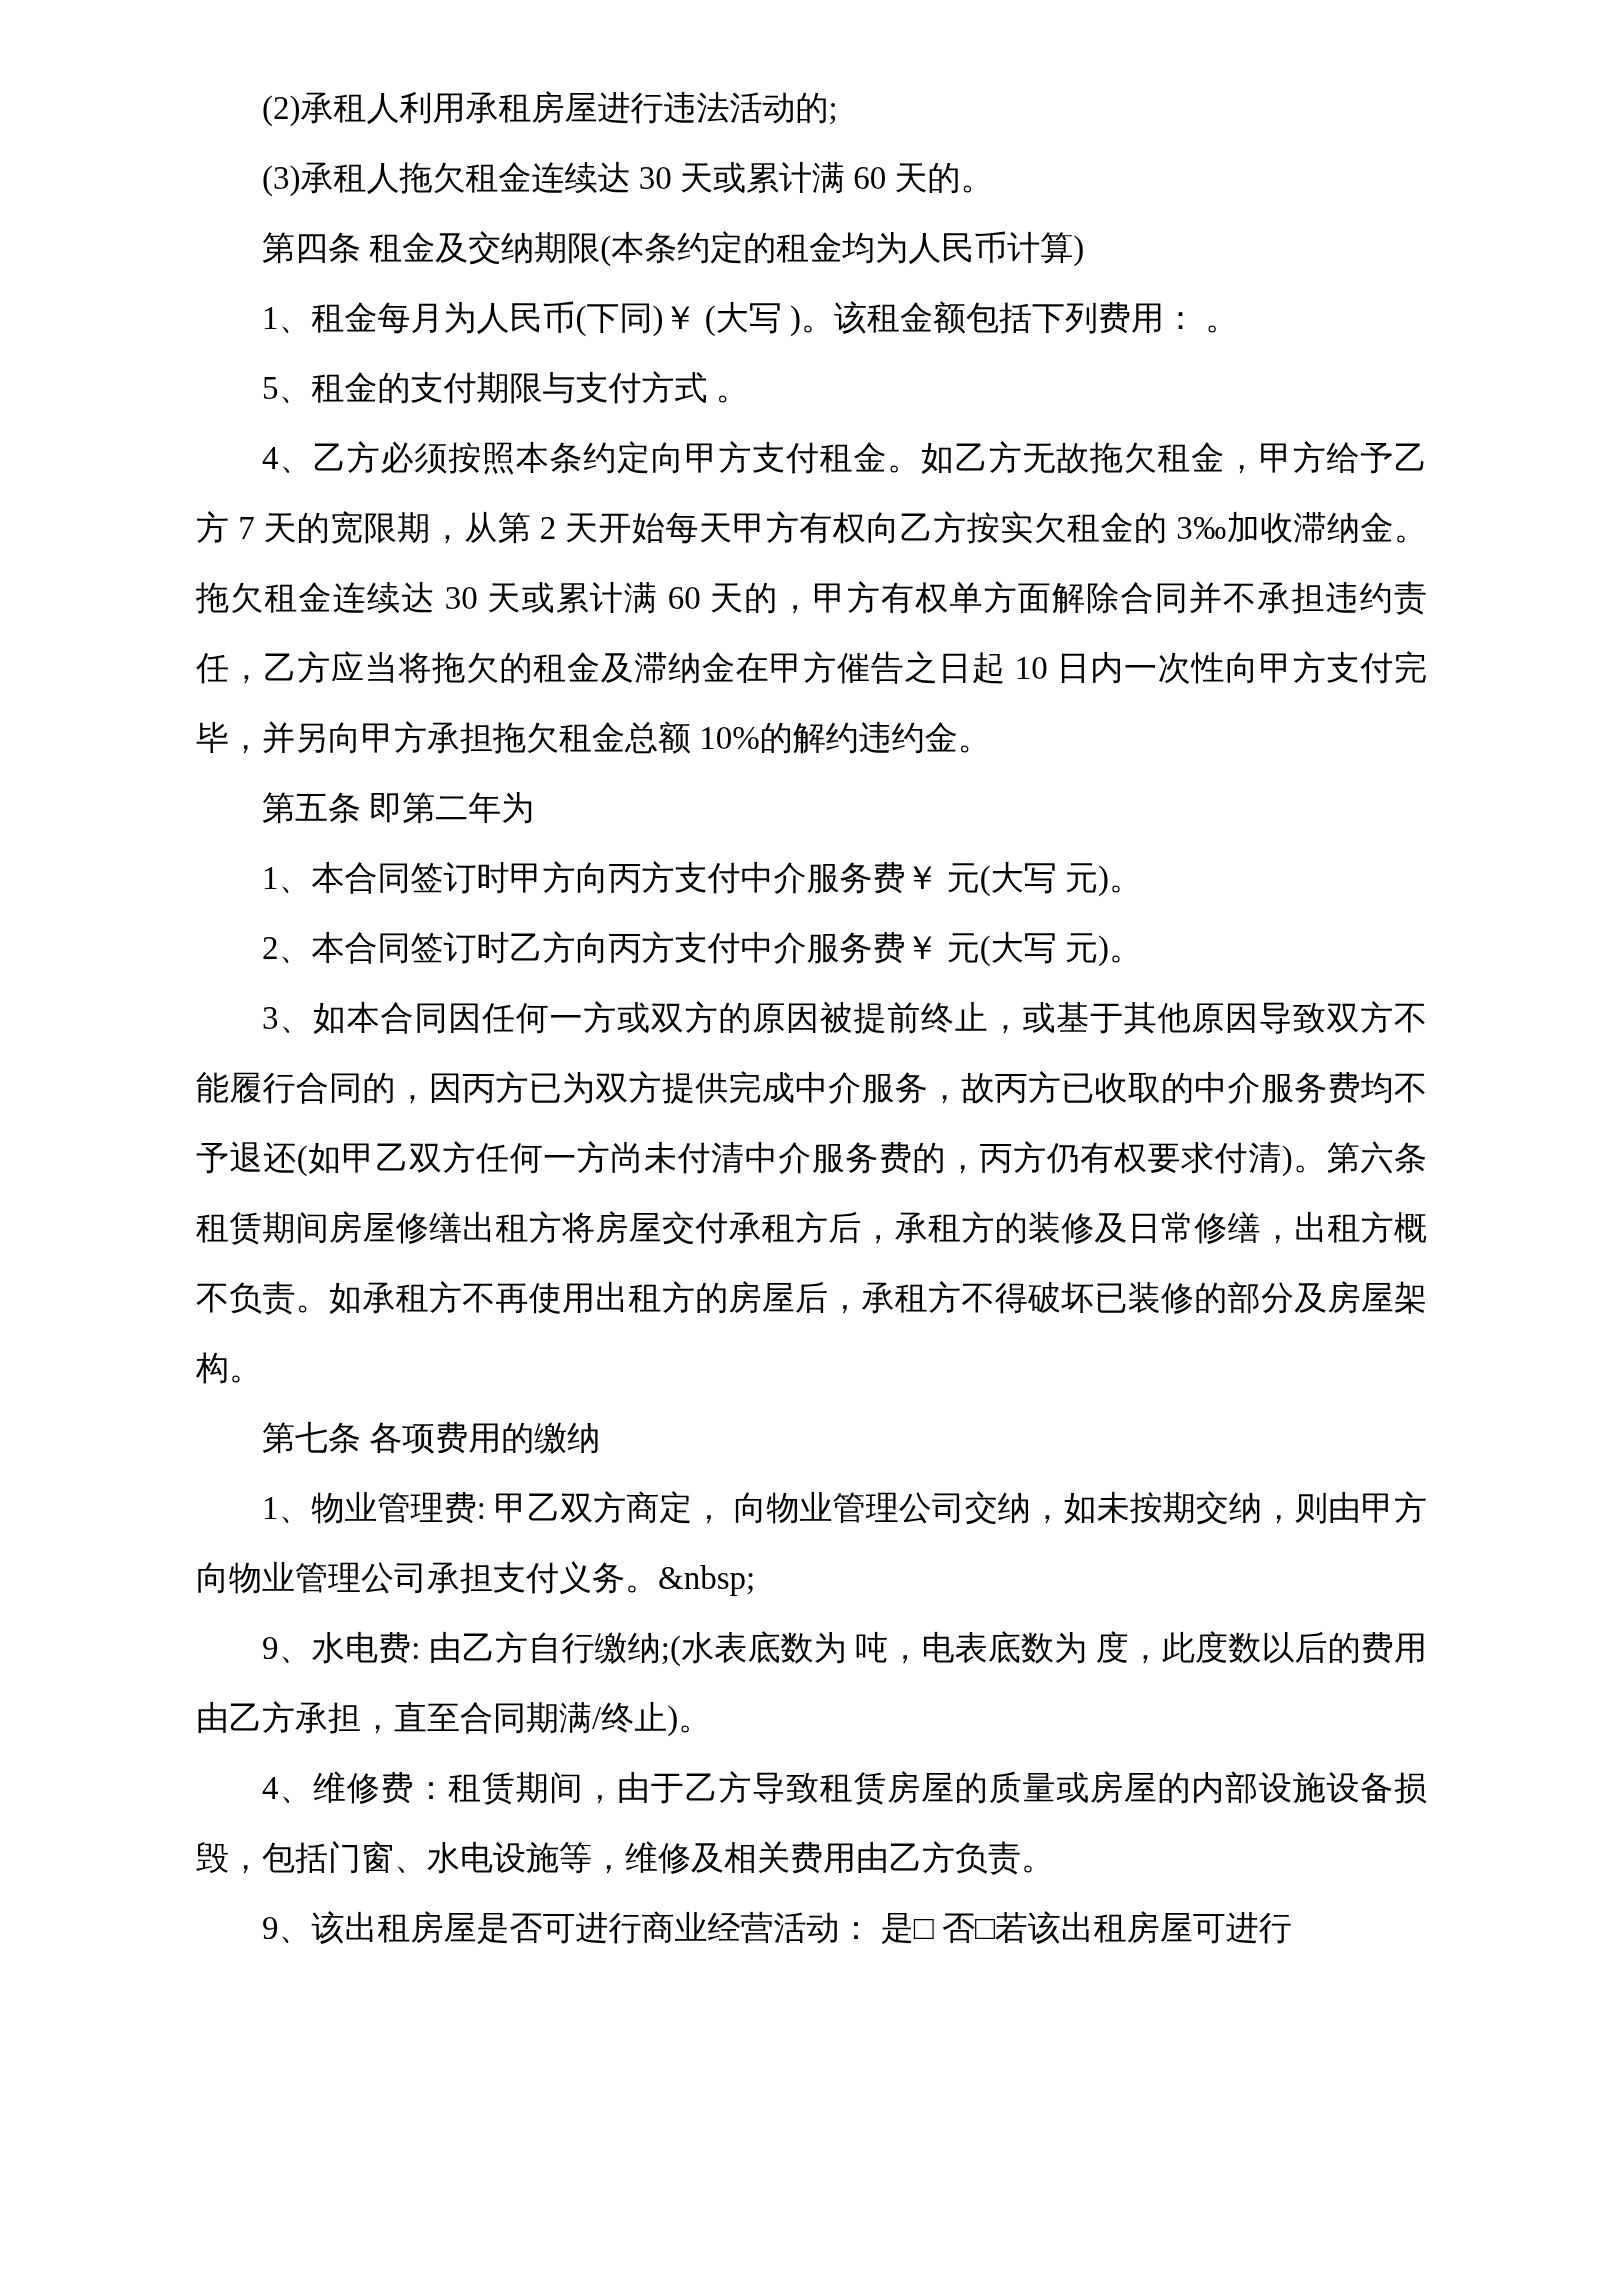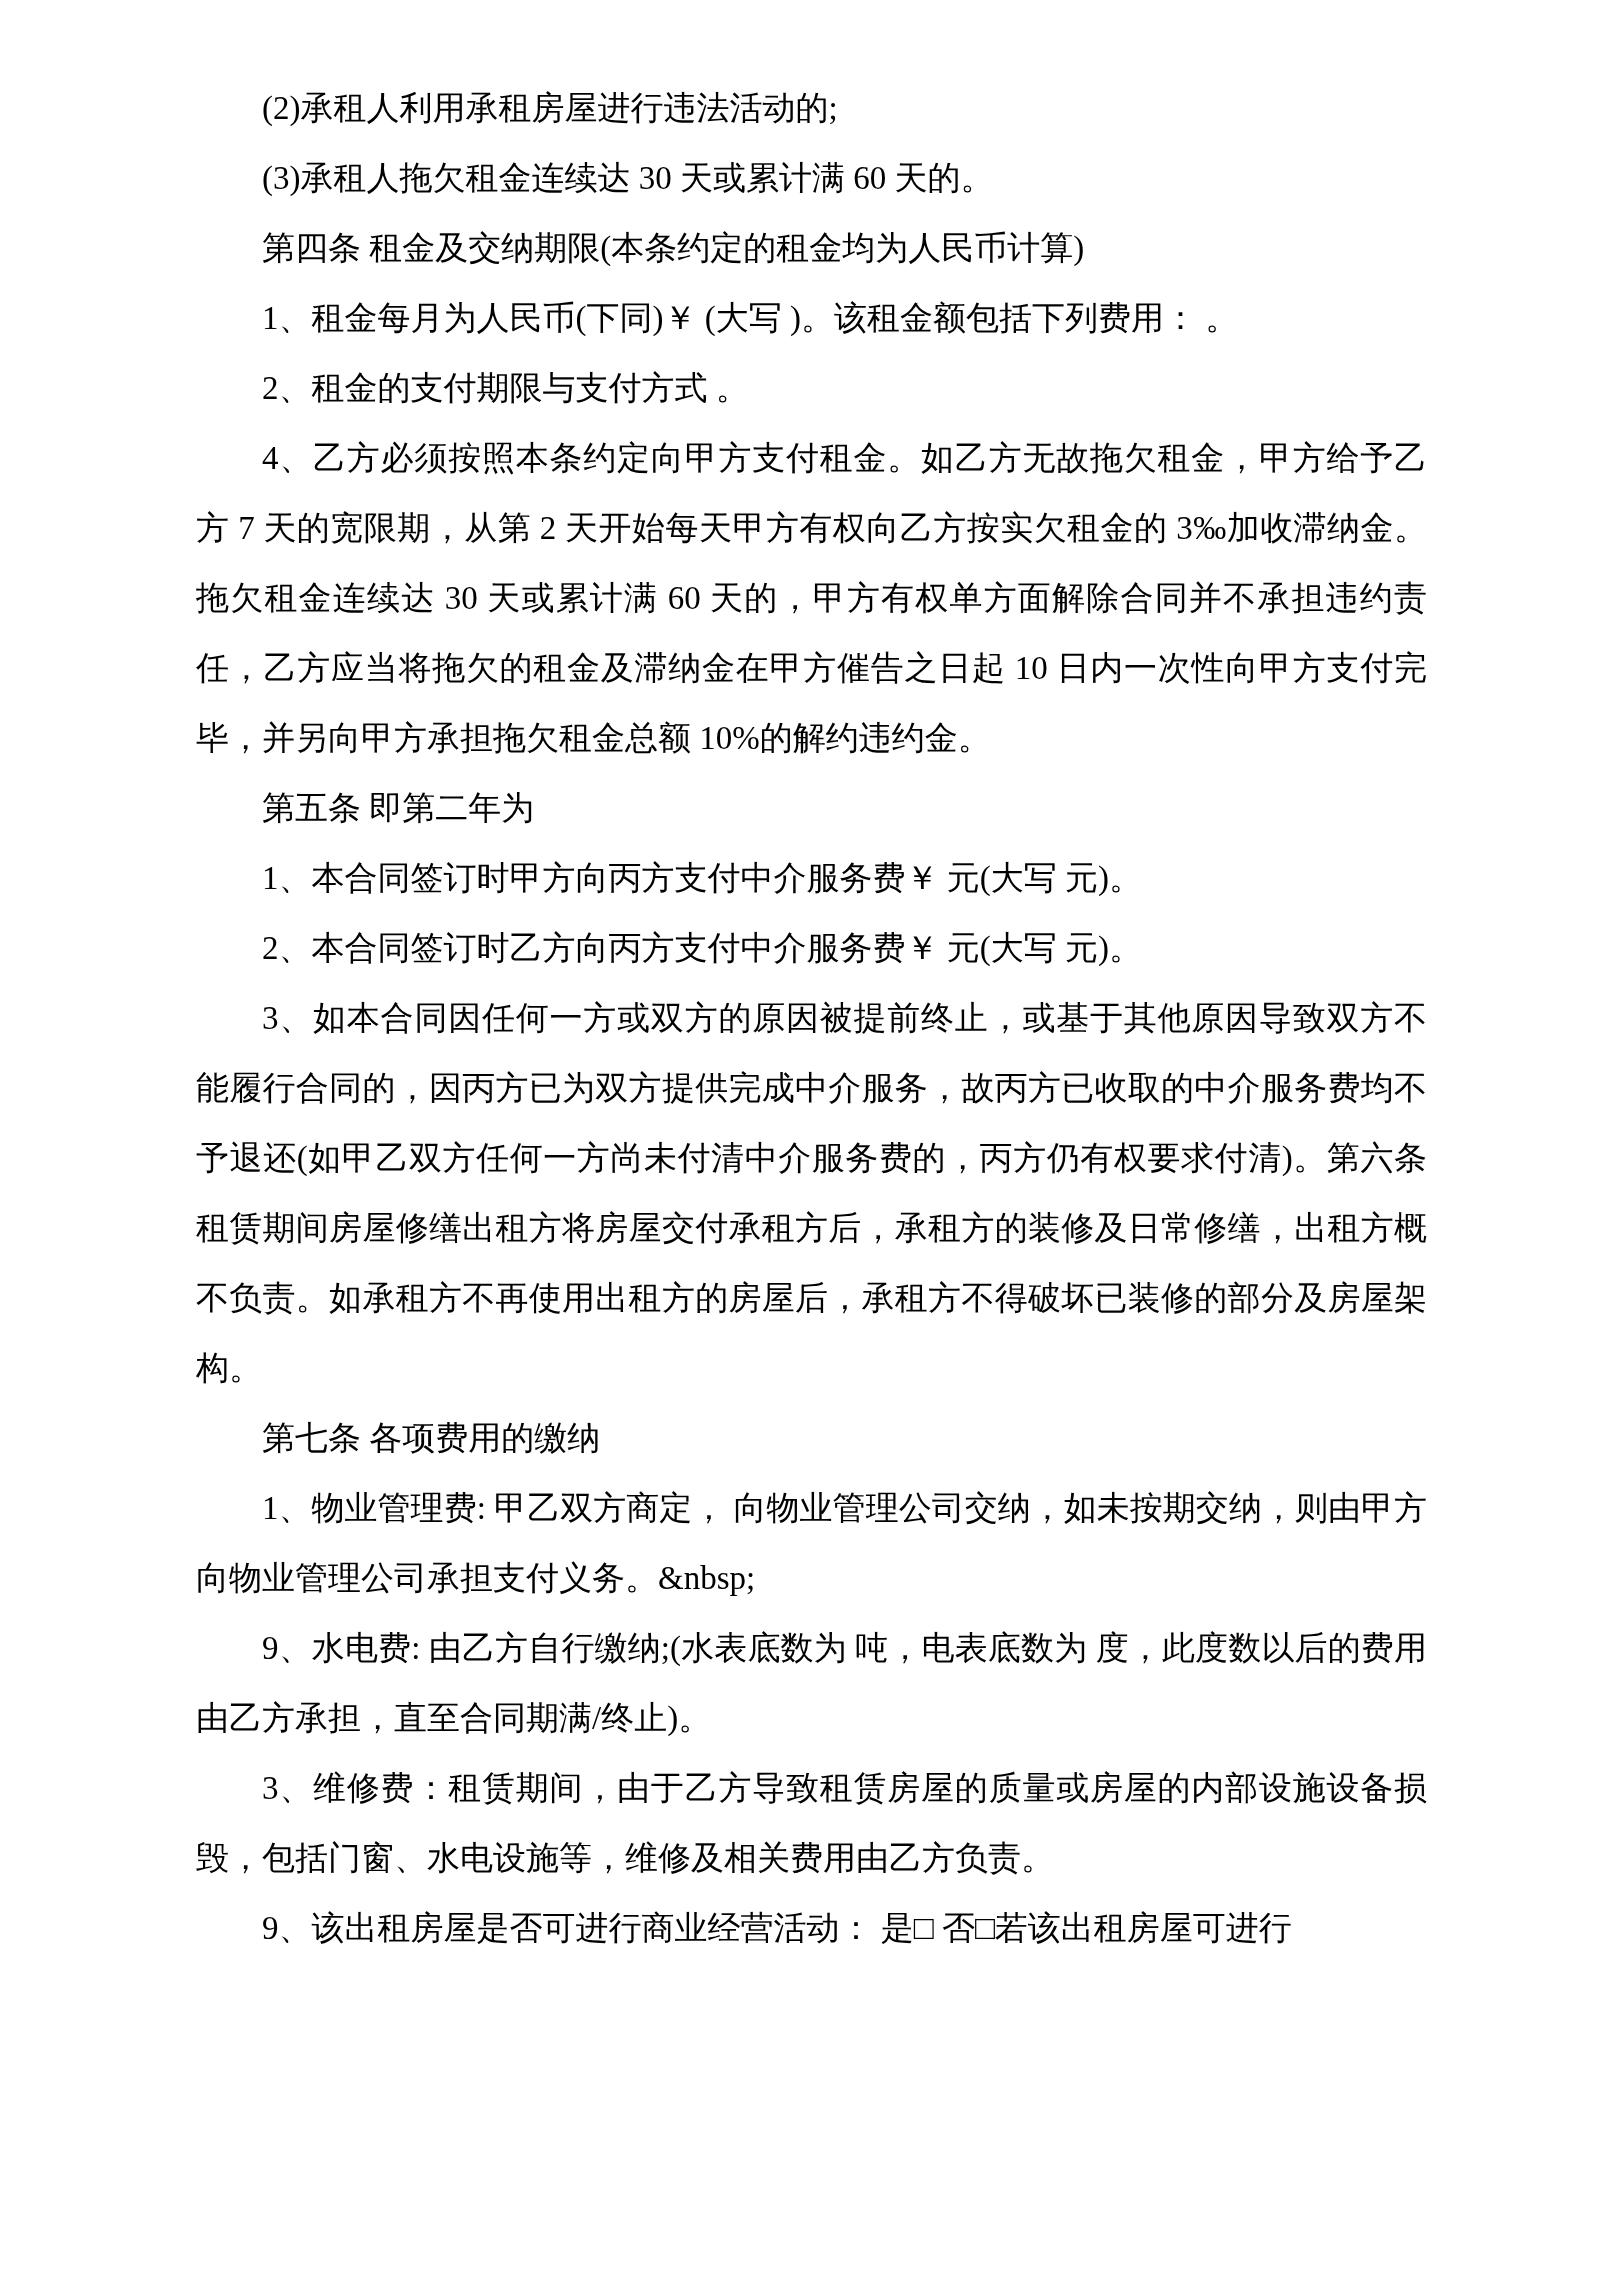--- a/index.html
+++ b/index.html
@@ -32,25 +32,25 @@
   }
 </style>
 </head>
 <body>
 
 <div class="page">
   <p>(2)承租人利用承租房屋进行违法活动的;</p>
   <p>(3)承租人拖欠租金连续达 30 天或累计满 60 天的。</p>
   <p>第四条 租金及交纳期限(本条约定的租金均为人民币计算)</p>
   <p>1、租金每月为人民币(下同)￥ (大写 )。该租金额包括下列费用： 。</p>
-  <p>2、租金的支付期限与支付方式 。</p>
+  <p>5、租金的支付期限与支付方式 。</p>
   <p>4、乙方必须按照本条约定向甲方支付租金。如乙方无故拖欠租金，甲方给予乙方 7 天的宽限期，从第 2 天开始每天甲方有权向乙方按实欠租金的 3‰加收滞纳金。拖欠租金连续达 30 天或累计满 60 天的，甲方有权单方面解除合同并不承担违约责任，乙方应当将拖欠的租金及滞纳金在甲方催告之日起 10 日内一次性向甲方支付完毕，并另向甲方承担拖欠租金总额 10%的解约违约金。</p>
   <p>第五条 即第二年为</p>
   <p>1、本合同签订时甲方向丙方支付中介服务费￥ 元(大写 元)。</p>
   <p>2、本合同签订时乙方向丙方支付中介服务费￥ 元(大写 元)。</p>
   <p>3、如本合同因任何一方或双方的原因被提前终止，或基于其他原因导致双方不能履行合同的，因丙方已为双方提供完成中介服务，故丙方已收取的中介服务费均不予退还(如甲乙双方任何一方尚未付清中介服务费的，丙方仍有权要求付清)。第六条 租赁期间房屋修缮出租方将房屋交付承租方后，承租方的装修及日常修缮，出租方概不负责。如承租方不再使用出租方的房屋后，承租方不得破坏已装修的部分及房屋架构。</p>
   <p>第七条 各项费用的缴纳</p>
   <p>1、物业管理费: 甲乙双方商定， 向物业管理公司交纳，如未按期交纳，则由甲方向物业管理公司承担支付义务。&amp;nbsp;</p>
   <p>9、水电费: 由乙方自行缴纳;(水表底数为 吨，电表底数为 度，此度数以后的费用由乙方承担，直至合同期满/终止)。</p>
-  <p>3、维修费：租赁期间，由于乙方导致租赁房屋的质量或房屋的内部设施设备损毁，包括门窗、水电设施等，维修及相关费用由乙方负责。</p>
+  <p>4、维修费：租赁期间，由于乙方导致租赁房屋的质量或房屋的内部设施设备损毁，包括门窗、水电设施等，维修及相关费用由乙方负责。</p>
   <p>9、该出租房屋是否可进行商业经营活动： 是□ 否□若该出租房屋可进行</p>
 </div>
 
 
 </body></html>

